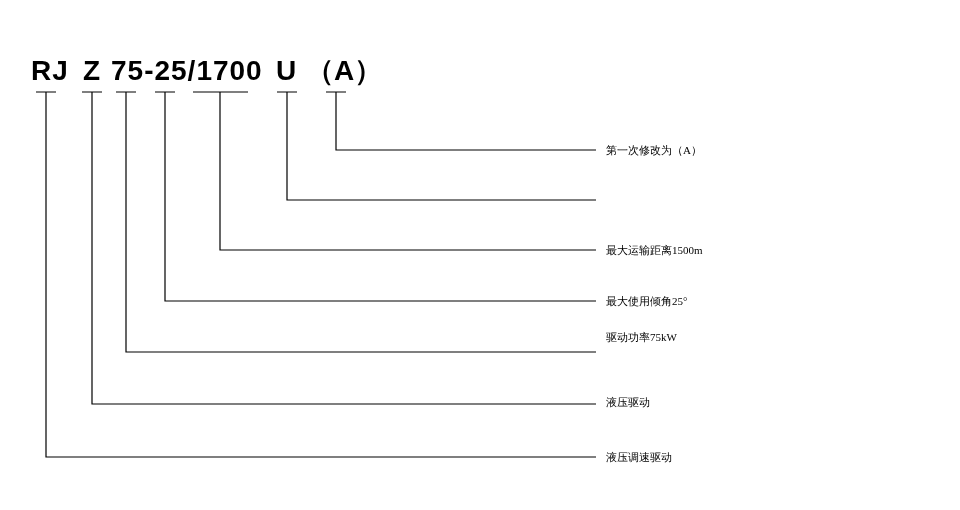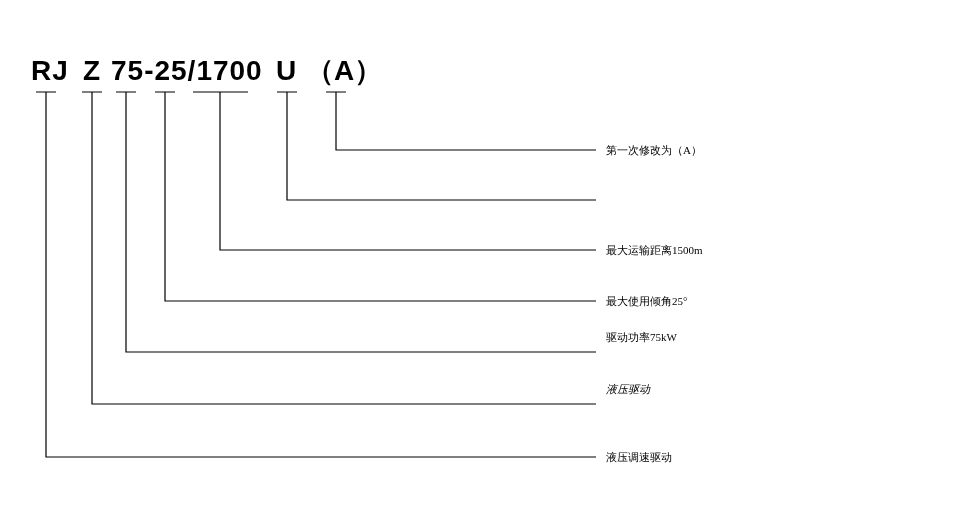--- a/index.html
+++ b/index.html
@@ -47,21 +47,21 @@
     line-height: 22px;
     color: #000000;
     font-family: "Liberation Serif", "DejaVu Serif", serif;
     white-space: nowrap;
   }
   .row-0 { top: 139px; }
   .row-1 { top: 189px; }
   .row-2 { top: 239px; }
   .row-3 { top: 290px; }
   .row-4 { top: 326px; }
-  .row-5 { top: 378px; font-style: italic; }
+  .row-5 { top: 391px; }
   .row-6 { top: 446px; }
 </style>
 </head>
 <body>
 
 <div class="canvas">
 
   <div>
     <span class="title-seg seg-rj">RJ</span>
     <span class="title-seg seg-z">Z</span>

